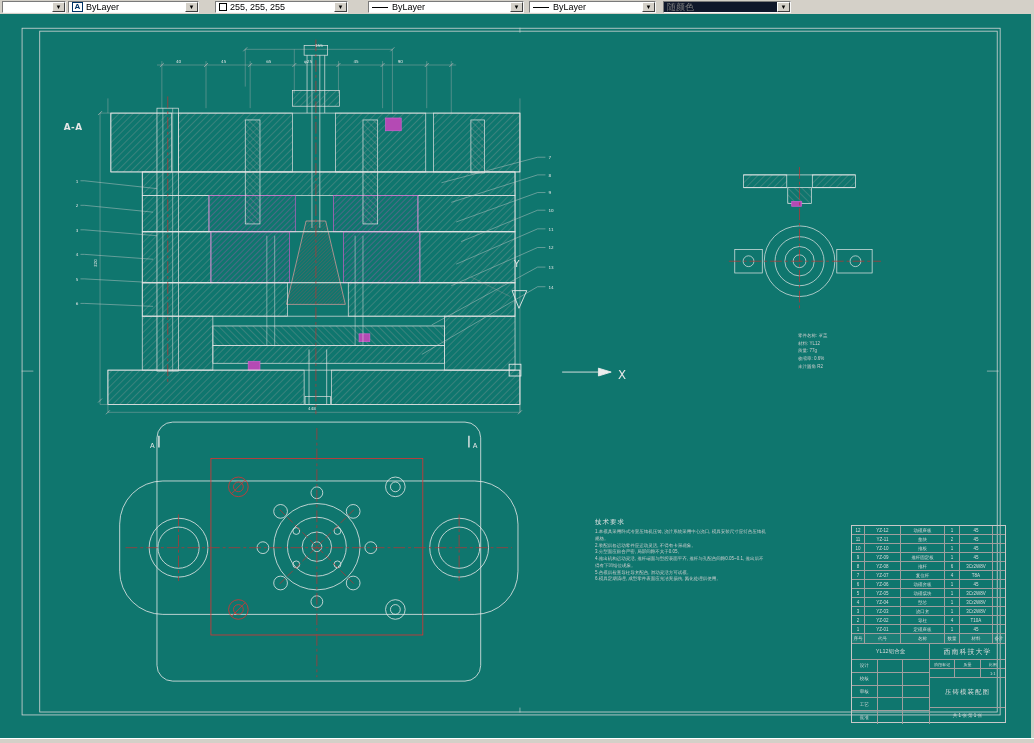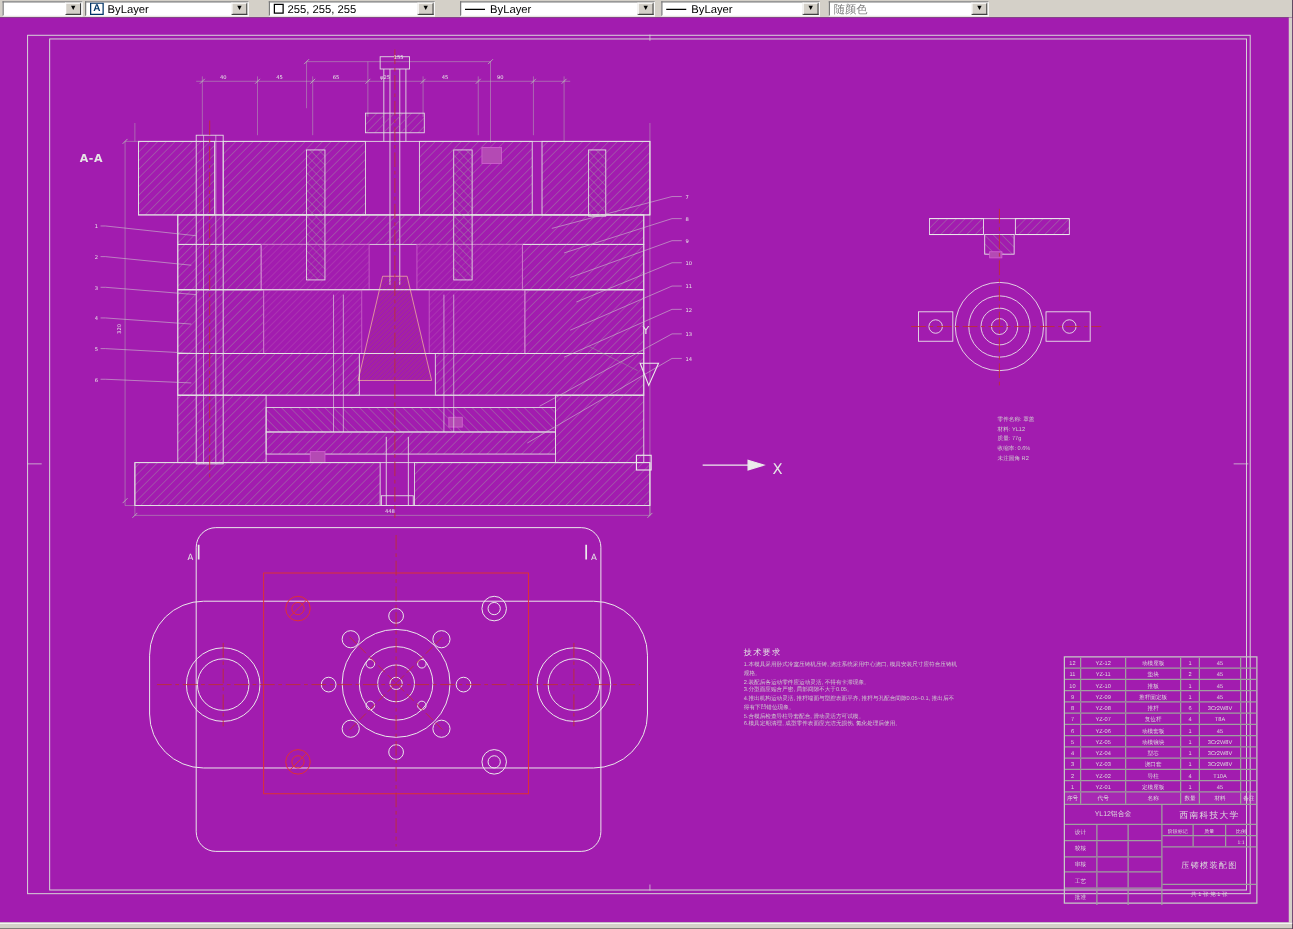--- a/index.html
+++ b/index.html
@@ -6,27 +6,27 @@
   body{background:#555;font-family:"Liberation Sans",sans-serif;}
   .screen{position:relative;width:1034px;height:743px;background:#000;overflow:hidden;}
   
   .toolbar{position:absolute;top:0;left:0;width:100%;height:14px;background:#d4d0c8;}
   .combo{position:absolute;top:1px;height:12px;background:#fff;border:1px solid;
          border-color:#7a7a7a #f8f8f8 #f8f8f8 #7a7a7a;font-size:9px;color:#000;
          display:flex;align-items:center;padding:0 15px 0 3px;white-space:nowrap;overflow:hidden;}
   .combo .arrow{position:absolute;right:0;top:0;width:13px;height:10px;background:#d4d0c8;
          border:1px solid;border-color:#fff #404040 #404040 #fff;font-size:6px;line-height:8px;
          text-align:center;color:#000;}
-  .combo.disabled{background:#ffffff;color:#7f7f7f;}
+  .combo.disabled{background:#0f172a;color:#7f7f7f;}
   .swatch{width:8px;height:8px;background:#fff;border:1px solid #000;margin-right:3px;flex:none;}
   .lineglyph{width:16px;height:1px;background:#000;margin-right:4px;flex:none;}
   .styleicon{width:11px;height:10px;margin-right:3px;background:#fff;border:1px solid #036;
              color:#036;font-size:8px;line-height:8px;text-align:center;font-weight:bold;flex:none;}
   
-  .canvas{position:absolute;top:14px;left:0;width:1034px;height:724px;background:#a21caf;}
+  .canvas{position:absolute;top:14px;left:0;width:1034px;height:724px;background:#0f766e;}
   .statusbar{position:absolute;left:0;right:0;bottom:0;height:5px;background:#d4d0c8;border-top:1px solid #fff;}
   .edge-right{position:absolute;top:14px;right:0;width:3px;bottom:5px;background:#d4d0c8;}
   svg .t{fill:#e6e6e6;stroke:none;font-family:"DejaVu Sans",sans-serif;}
   
   .overlay{position:absolute;color:#dcdcdc;}
   .notes-title{font-size:6.5px;letter-spacing:1px;margin-bottom:2px;color:#e6e6e6;}
   .notes-line{font-size:4.5px;line-height:1.5;color:#cfcfcf;}
   .params-line{font-size:4.5px;line-height:1.7;color:#cfcfcf;}
   
   .tblock{position:absolute;left:851px;top:511px;width:155px;height:198px;border:1px solid #c8c8c8;

